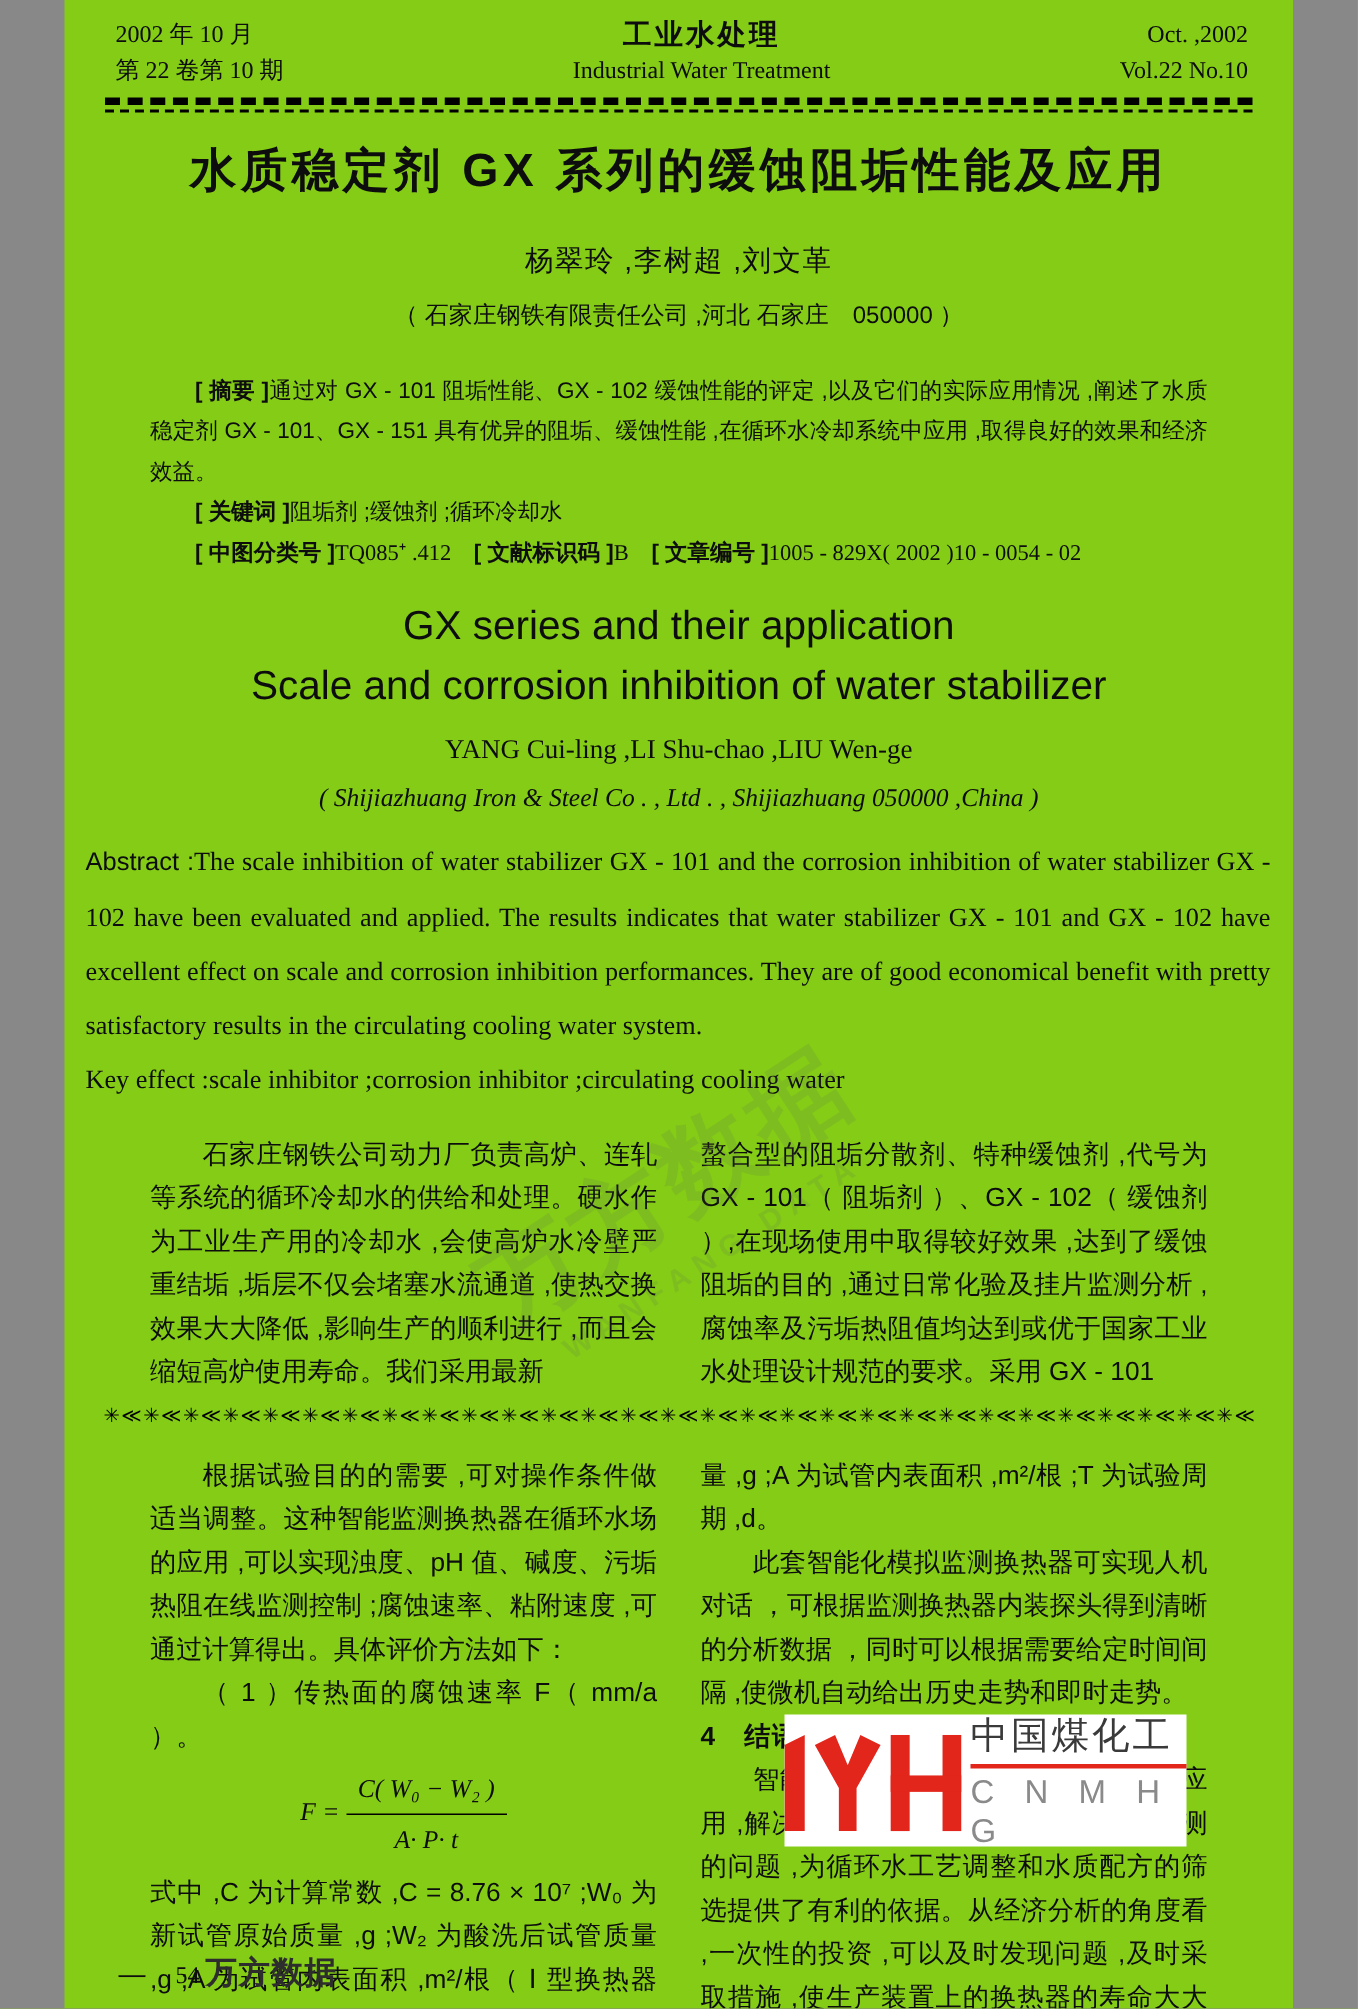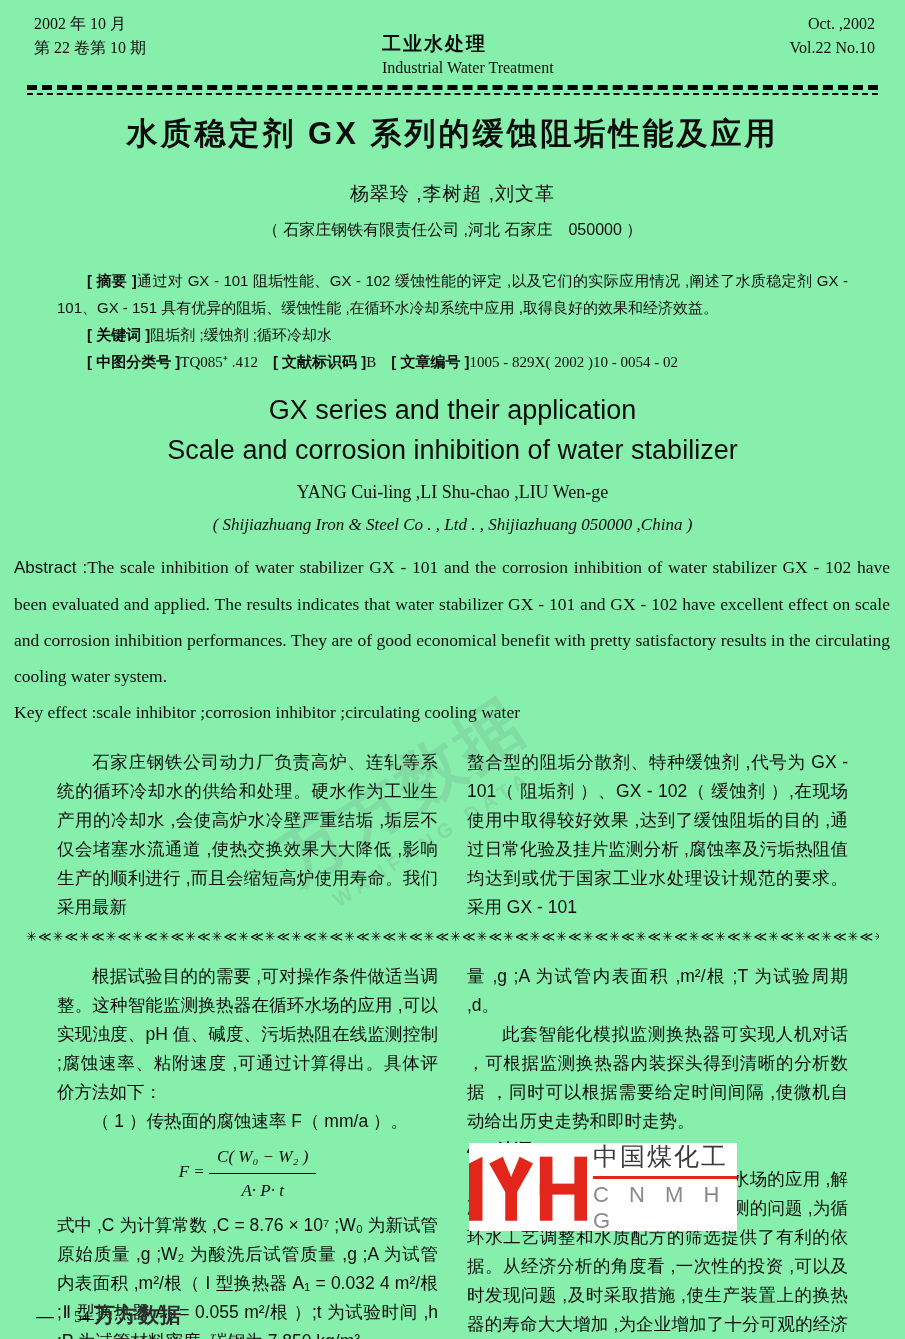--- a/index.html
+++ b/index.html
@@ -1,24 +1,24 @@
 <!DOCTYPE html>
 <html><head>
 <meta charset="utf-8">
 <style>
   html,body{margin:0;padding:0;background:#888;}
   .page{
-    width:905px;height:1339px;position:relative;background:#86efac;
+    width:819px;height:1339px;position:relative;background:#84cc16;
     margin:0 auto;overflow:hidden;color:#0d0d0d;
     font-family:"Liberation Sans",sans-serif;
   }
   
   .jheader{display:flex;justify-content:space-between;padding:12px 30px 0 34px;}
   .jh-left,.jh-right{font-family:"Liberation Serif",serif;font-size:16px;line-height:24px;}
-  .jh-center{text-align:left;margin-top:20px;}
+  .jh-center{text-align:center;}
   .jh-center .cn{font-size:19px;font-weight:bold;letter-spacing:2px;line-height:24px;}
   .jh-center .en{font-family:"Liberation Serif",serif;font-size:16px;line-height:24px;}
   .jh-right{text-align:right;}
   .rule-thick{margin:5px 27px 0 27px;border-top:5px dashed #000;}
   .rule-thin{margin:3px 27px 0 27px;border-top:2px dashed #000;}
   
   .title-cn{margin-top:18px;text-align:center;font-size:31px;font-weight:bold;letter-spacing:3px;}
   .authors-cn{margin-top:26px;text-align:center;font-size:19px;letter-spacing:1px;}
   .affil-cn{margin-top:13px;text-align:center;font-size:16px;}
   
@@ -39,21 +39,21 @@
   .col p{margin:0;}
   .indent{text-indent:2em;}
   .starline{margin:7px 26px 0 26px;white-space:nowrap;overflow:hidden;font-size:13px;letter-spacing:1px;color:#000;}
   .sec-head{margin-top:0;font-weight:bold;letter-spacing:1px;}
   
   .formula{text-align:center;font-family:"Liberation Serif",serif;font-style:italic;font-size:17px;margin:6px 0;}
   .frac{display:inline-block;text-align:center;vertical-align:middle;}
   .num{display:block;border-bottom:1.5px solid #000;padding:0 8px 2px 8px;}
   .den{display:block;padding-top:2px;}
   
-  .cnmhg{position:absolute;left:469px;top:1143px;width:268px;height:88px;background:#fff;display:flex;align-items:center;}
+  .cnmhg{position:absolute;left:480px;top:1143px;width:268px;height:88px;background:#fff;display:flex;align-items:center;}
   .cnmhg-letters{width:118px;height:80px;flex:none;}
   .cnmhg-text{margin-left:6px;}
   .cnmhg-cn{font-size:25px;color:#3a3a3a;letter-spacing:2px;border-bottom:3px solid #e2261c;padding-bottom:3px;}
   .cnmhg-en{font-size:22px;color:#8a8a8a;letter-spacing:7px;margin-top:3px;font-family:"Liberation Sans",sans-serif;}
   
   .wf-diag{position:absolute;left:260px;top:830px;transform:rotate(-33deg);transform-origin:left top;
     color:rgba(90,90,100,0.13);font-weight:bold;pointer-events:none;text-align:center;}
   .wf-diag .l1{font-size:66px;letter-spacing:4px;}
   .wf-diag .l2{font-size:20px;letter-spacing:6px;}
   

